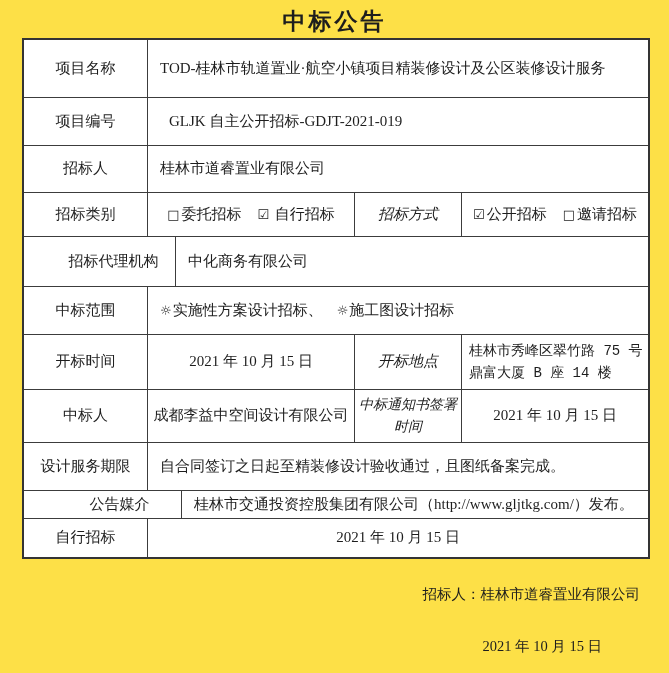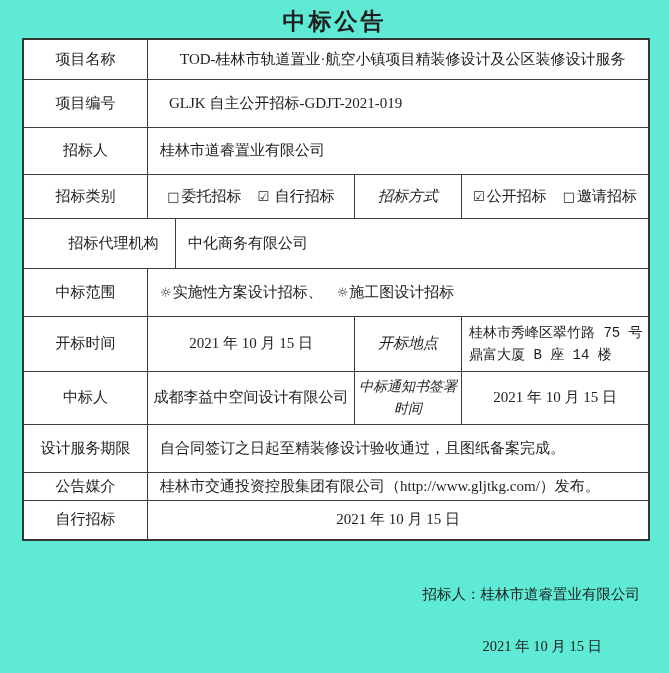--- a/index.html
+++ b/index.html
@@ -1,19 +1,19 @@
 <!DOCTYPE html>
 <html><head>
 <meta charset="utf-8">
 <style>
   html,body{margin:0;padding:0;background:#ffffff;}
   .page{
     position:relative;
     width:669px;height:673px;
-    background:#5eead4;
+    background:#fde047;
     font-family:"Liberation Serif","DejaVu Serif",serif;
     color:#1d1d1d;
     overflow:hidden;
   }
   .doc-title{
     position:absolute;top:6px;left:0;width:669px;
     text-align:center;
     font-size:23px;font-weight:700;letter-spacing:3px;
   }
   .tbl{
@@ -42,23 +42,23 @@
   .optgroup{white-space:nowrap;}
   .glyph{font-family:"DejaVu Sans",sans-serif;font-size:13px;margin-right:2px;}
   .bullet{font-family:"DejaVu Sans",sans-serif;font-size:13px;margin-right:1px;}
   .addr{font-size:14px;line-height:1.6;padding-left:7px;padding-right:5px;font-family:Liberation Mono, monospace;}
   .notice-lbl{font-size:14px;line-height:1.6;padding:0 3px;}
   .scope-gap{margin-left:14px;}
   .footer-line{position:absolute;font-size:14.5px;white-space:nowrap;}
   .footer-signer{top:585px;right:29px;}
   .footer-date{top:637px;right:67px;}
   
-  .r1{height:40px;gap:20px;} .r2{height:48px;gap:9px;} .r3{height:47px;} .r4{height:44px;}
+  .r1{height:58px;} .r2{height:48px;gap:9px;} .r3{height:47px;} .r4{height:44px;}
   .r5{height:50px;padding-left:28px;} .r6{height:48px;} .r7{height:55px;} .r8{height:53px;}
-  .r9{height:48px;} .r10{height:28px;} .r11{height:38px;}
+  .r9{height:48px;} .r10{height:28px;padding-left:34px;} .r11{height:38px;}
 </style>
 </head>
 <body>
 
 <div class="page">
 
   <div class="doc-title">中标公告</div>
 
   <div class="tbl">
 

